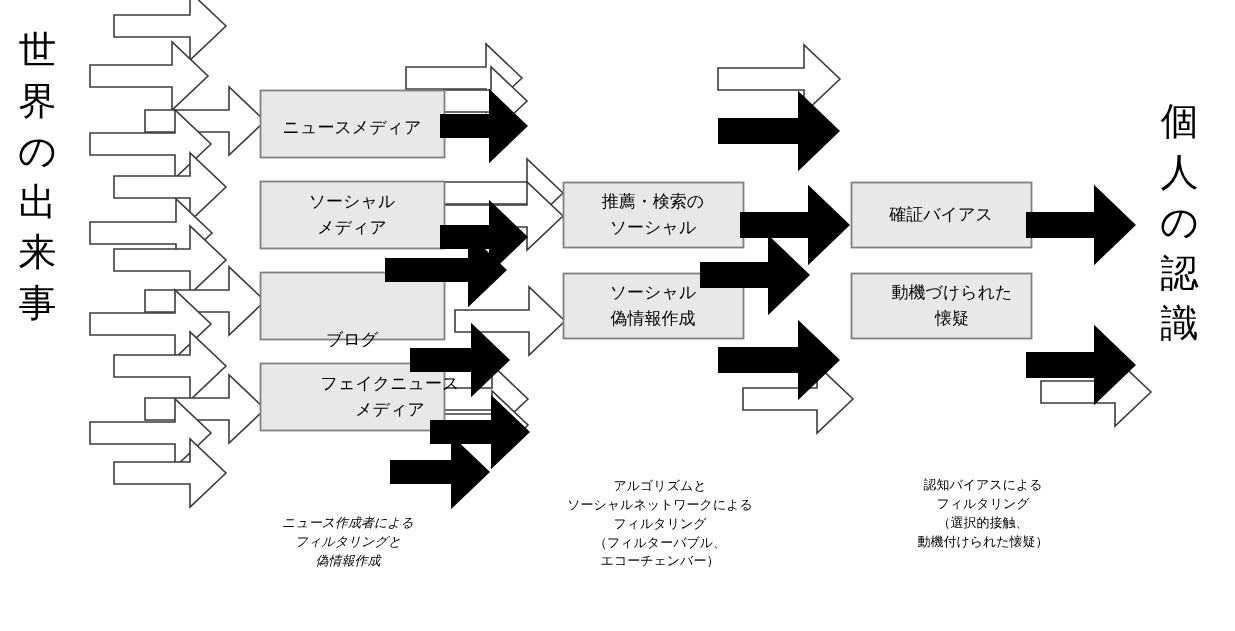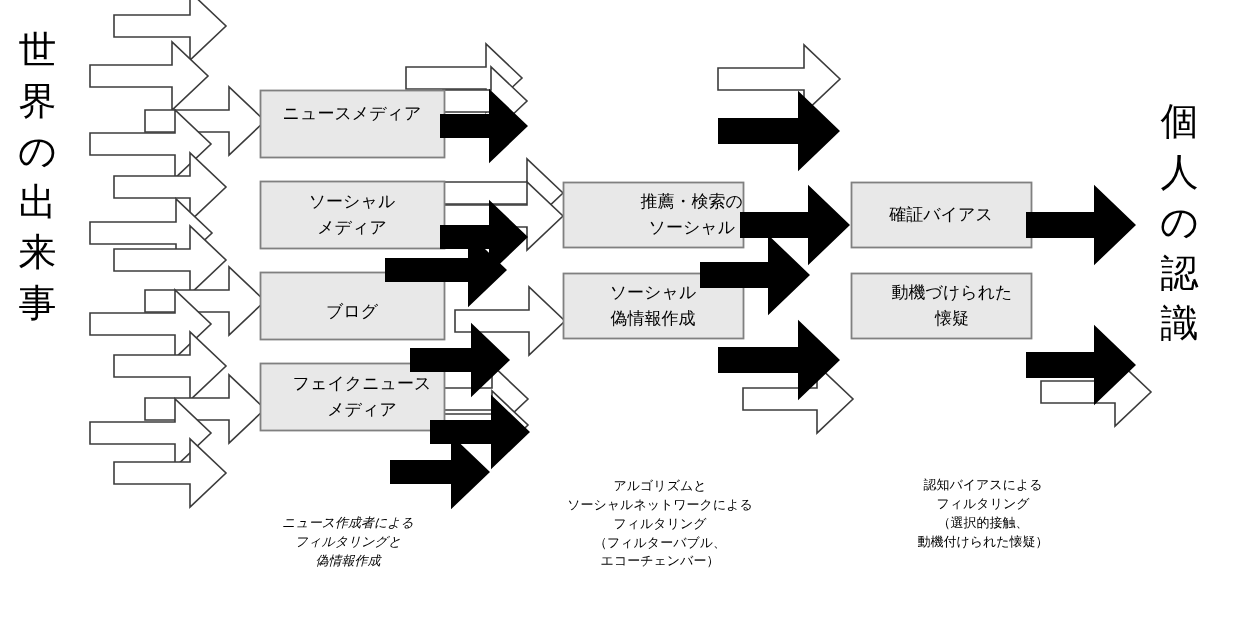--- a/index.html
+++ b/index.html
@@ -72,43 +72,43 @@
     </div>
   <div class="vlabel" id="right-label" style="left:1160px;top:96px;">
       <span>個</span>
       <span>人</span>
       <span>の</span>
       <span>認</span>
       <span>識</span>
     </div>
 
   <div id="box-labels">
-      <div class="boxlabel" style="left: 260px; top: 76px; width: 184px; height: 76px;">
+      <div class="boxlabel" style="left: 260px; top: 90px; width: 184px; height: 76px;">
         <div>
           <div>ニュースメディア</div>
         </div>
       </div>
       <div class="boxlabel" style="left: 260px; top: 181px; width: 184px; height: 67px;">
         <div>
           <div>ソーシャル</div>
           <div>メディア</div>
         </div>
       </div>
-      <div class="boxlabel" style="left: 260px; top: 272px; width: 184px; height: 80px;">
+      <div class="boxlabel" style="left: 260px; top: 272px; width: 184px; height: 80px; align-items: flex-end;">
         <div>
           <div>ブログ</div>
         </div>
       </div>
-      <div class="boxlabel" style="left: 260px; top: 363px; width: 204px; height: 67px;">
+      <div class="boxlabel" style="left: 260px; top: 363px; width: 204px; height: 67px; padding-left: 28px;">
         <div>
           <div>フェイクニュース</div>
           <div>メディア</div>
         </div>
       </div>
-      <div class="boxlabel" style="left: 563px; top: 182px; width: 180px; height: 65px; justify-content: flex-end;">
+      <div class="boxlabel" style="left: 563px; top: 182px; width: 180px; height: 65px;">
         <div>
           <div>推薦・検索の</div>
           <div>ソーシャル</div>
         </div>
       </div>
       <div class="boxlabel" style="left: 563px; top: 273px; width: 180px; height: 65px;">
         <div>
           <div>ソーシャル</div>
           <div>偽情報作成</div>
         </div>

